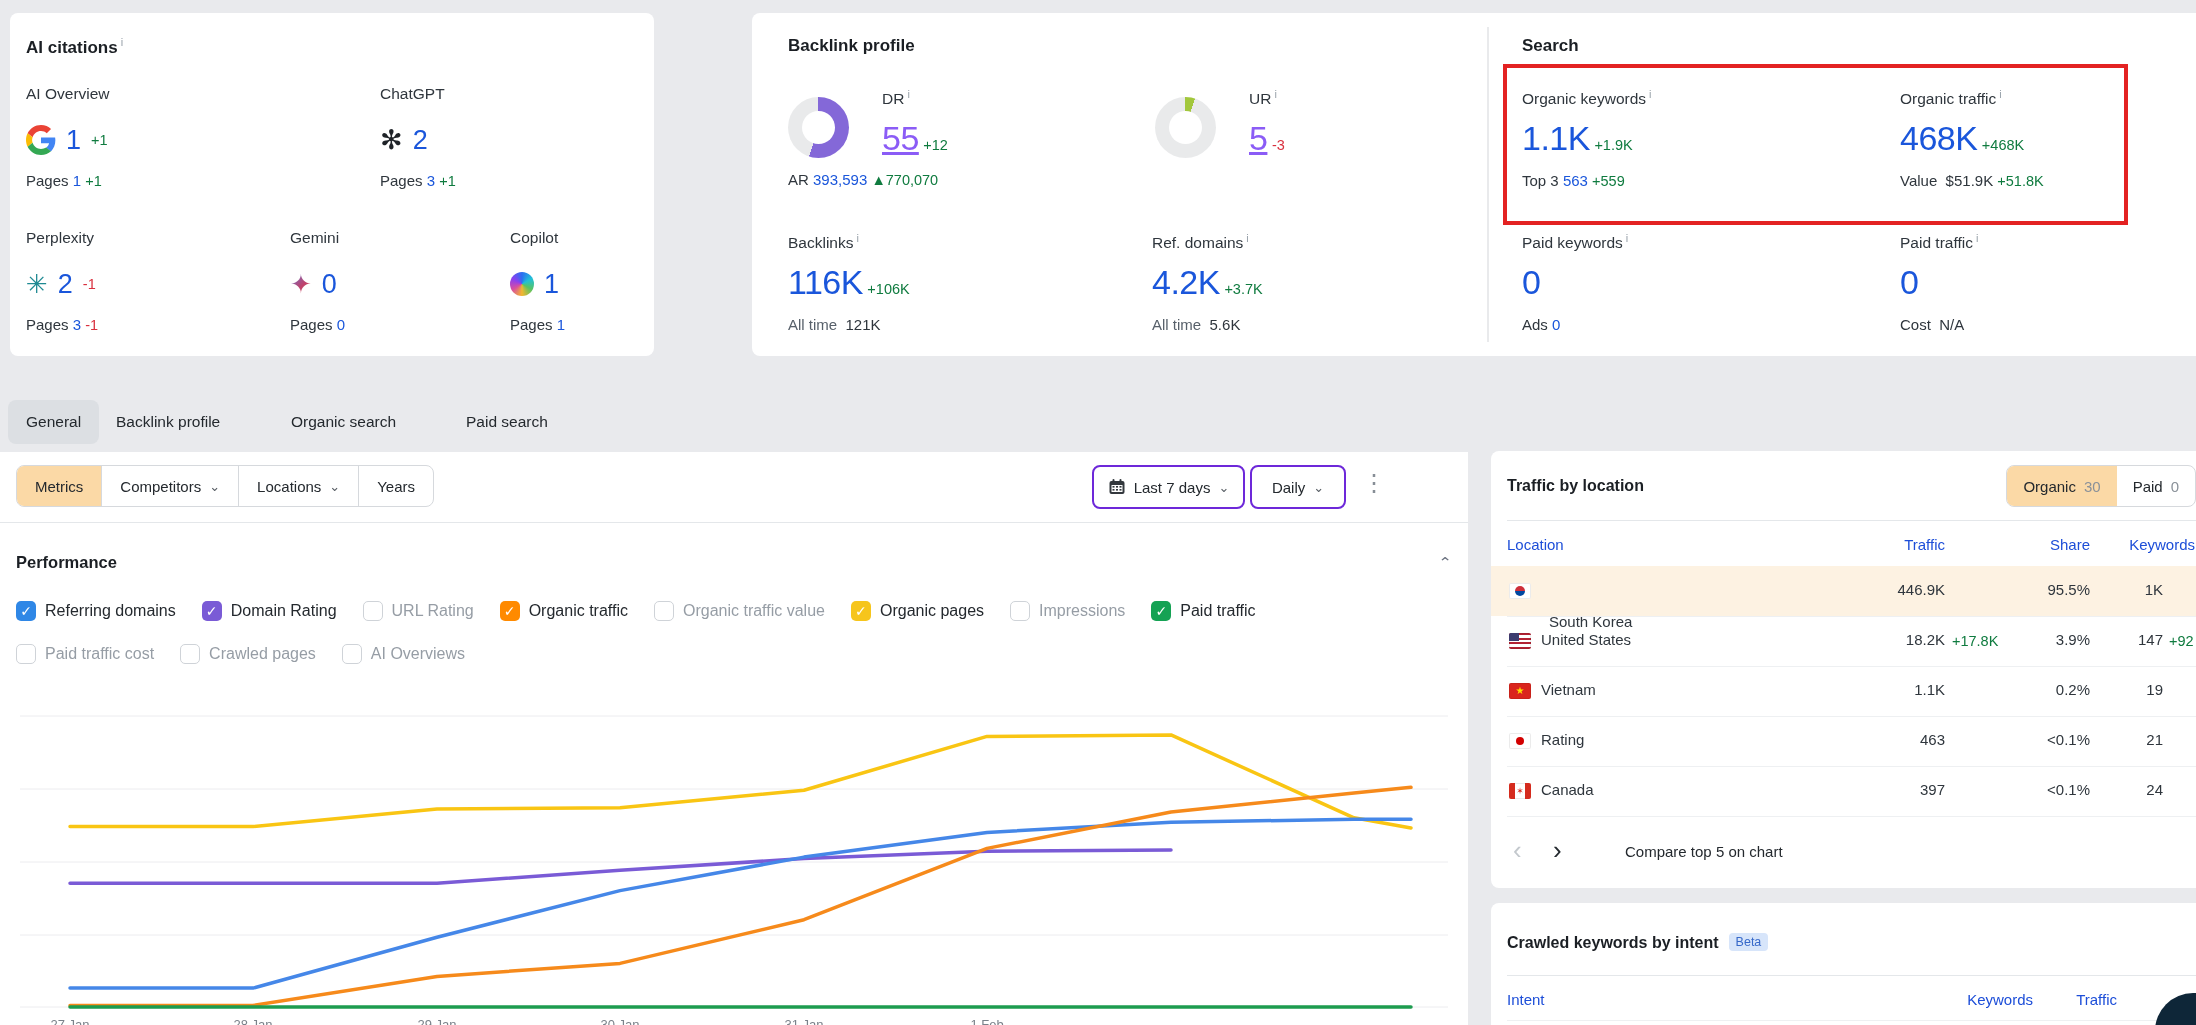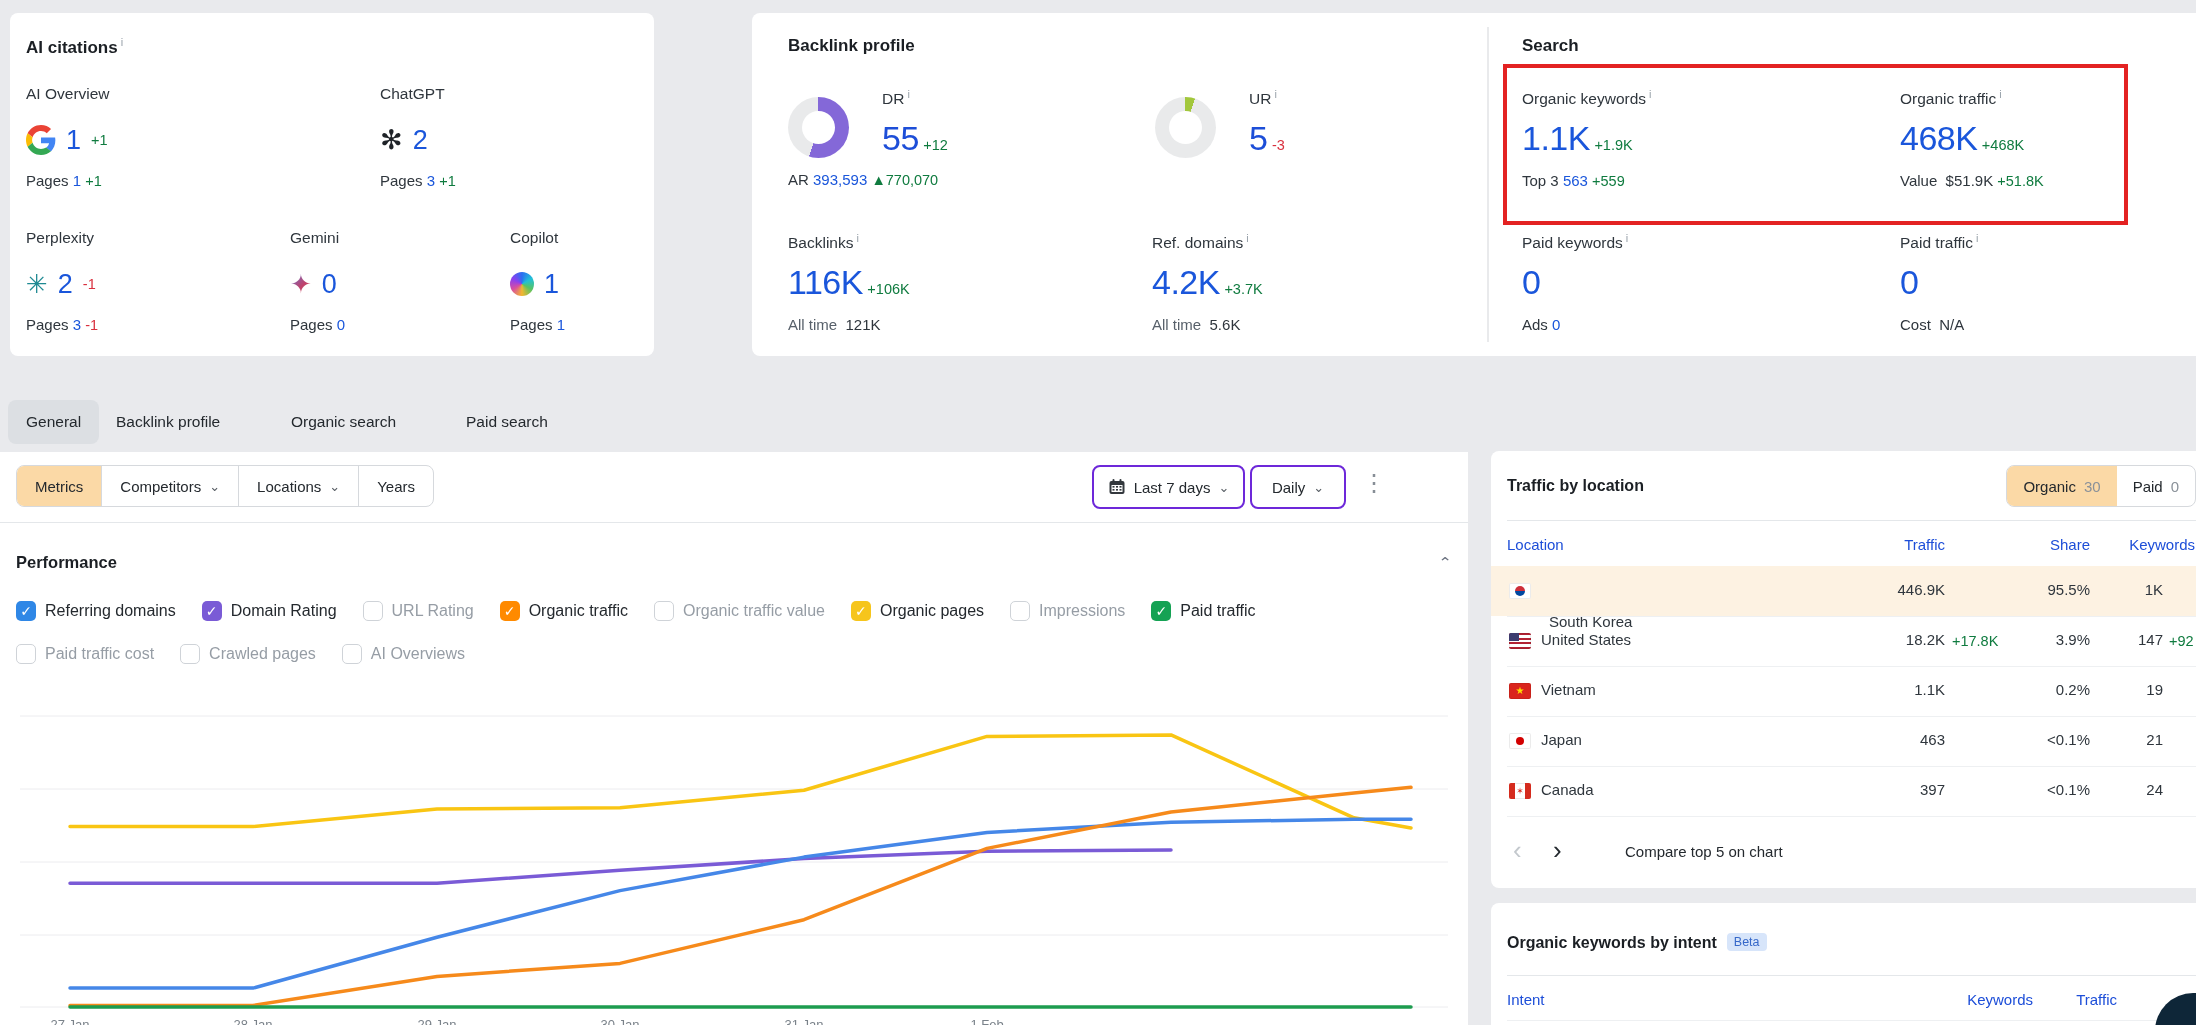--- a/index.html
+++ b/index.html
@@ -4,21 +4,21 @@
 <style>
   html,body{margin:0;padding:0;}
   body{font-family:"Liberation Sans","DejaVu Sans",sans-serif;background:#e9eaed;color:#24292e;}
   .stage{position:relative;width:2196px;height:1025px;overflow:hidden;background:#e9eaed;}
   .abs{position:absolute;}
   .card{position:absolute;background:#fff;border-radius:8px;}
   .ctitle{font-size:17px;font-weight:bold;color:#1b1f24;white-space:nowrap;}
   sup.info{font-size:11px;color:#9aa3ab;font-weight:normal;margin-left:3px;}
   .lbl{font-size:15.5px;color:#2f363d;white-space:nowrap;}
   .big{font-size:34px;color:#1a56db;letter-spacing:-0.5px;}
-  .big.dark{color:#1d4ed8;}
+  .big.dark{color:#8b5cf6;text-decoration:underline;}
   .aival{font-size:27px;color:#1a56db;}
   .delta{font-size:14.5px;}
   .green{color:#0f7b3f;}
   .red{color:#d9303e;}
   .blue{color:#1a56db;}
   .muted{color:#9aa3ab;}
   .sub{font-size:15px;color:#2f363d;white-space:nowrap;}
   .metric{position:absolute;}
   .metric .m-label{position:absolute;top:0;left:0;line-height:22px;}
   .metric .m-value{position:absolute;top:38px;left:0;line-height:34px;white-space:nowrap;}
@@ -363,21 +363,21 @@
     <div class="abs" style="left:0;top:215px;width:705px;height:50px;">
       <span class="abs" style="left:18px;top:17px;"><span class="flag flag-vn"><i>★</i></span></span>
       <span class="abs td" style="left:50px;top:15px;">Vietnam</span>
       <span class="abs td" style="left:304px;top:15px;width:150px;text-align:right;">1.1K</span>
       <span class="abs td" style="left:449px;top:15px;width:150px;text-align:right;">0.2%</span>
       <span class="abs td blue" style="left:522px;top:15px;width:150px;text-align:right;">19</span>
       <div class="rowline" style="top:0;"></div>
     </div>
     <div class="abs" style="left:0;top:265px;width:705px;height:50px;">
       <span class="abs" style="left:18px;top:17px;"><span class="flag flag-jp"><i></i></span></span>
-      <span class="abs td" style="left:50px;top:15px;">Japan</span>
+      <span class="abs td" style="left:50px;top:15px;">Rating</span>
       <span class="abs td" style="left:304px;top:15px;width:150px;text-align:right;">463</span>
       <span class="abs td" style="left:449px;top:15px;width:150px;text-align:right;">&lt;0.1%</span>
       <span class="abs td blue" style="left:522px;top:15px;width:150px;text-align:right;">21</span>
       <div class="rowline" style="top:0;"></div>
     </div>
     <div class="abs" style="left:0;top:315px;width:705px;height:50px;">
       <span class="abs" style="left:18px;top:17px;"><span class="flag flag-ca"><i>✶</i></span></span>
       <span class="abs td" style="left:50px;top:15px;">Canada</span>
       <span class="abs td" style="left:304px;top:15px;width:150px;text-align:right;">397</span>
       <span class="abs td" style="left:449px;top:15px;width:150px;text-align:right;">&lt;0.1%</span>
@@ -386,21 +386,21 @@
     </div>
     <div class="rowline" style="top:365px;"></div>
 
     <div class="abs pagechev" style="left:22px;top:386px;color:#c3c8cd;">‹</div>
     <div class="abs pagechev" style="left:62px;top:386px;color:#24292e;">›</div>
     <div class="abs td" style="left:134px;top:392px;color:#24292e;">Compare top 5 on chart</div>
   </div>
 
   <div class="card" style="left:1491px;top:903px;width:705px;height:130px;border-radius:8px 0 0 0;">
     <div class="abs" style="left:16px;top:30px;">
-      <span class="ctitle" style="font-size:16px;">Organic keywords by intent</span><span class="badge">Beta</span>
+      <span class="ctitle" style="font-size:16px;">Crawled keywords by intent</span><span class="badge">Beta</span>
     </div>
     <div class="hairline" style="left:16px;top:72px;right:0;width:auto;"></div>
     <div class="abs th" style="left:16px;top:88px;">Intent</div>
     <div class="abs th" style="left:442px;top:88px;width:100px;text-align:right;">Keywords</div>
     <div class="abs th" style="left:546px;top:88px;width:80px;text-align:right;">Traffic</div>
     <div class="rowline" style="top:117px;"></div>
   </div>
 
   <div class="chatbubble" style="left:2155px;top:993px;"></div>
 

